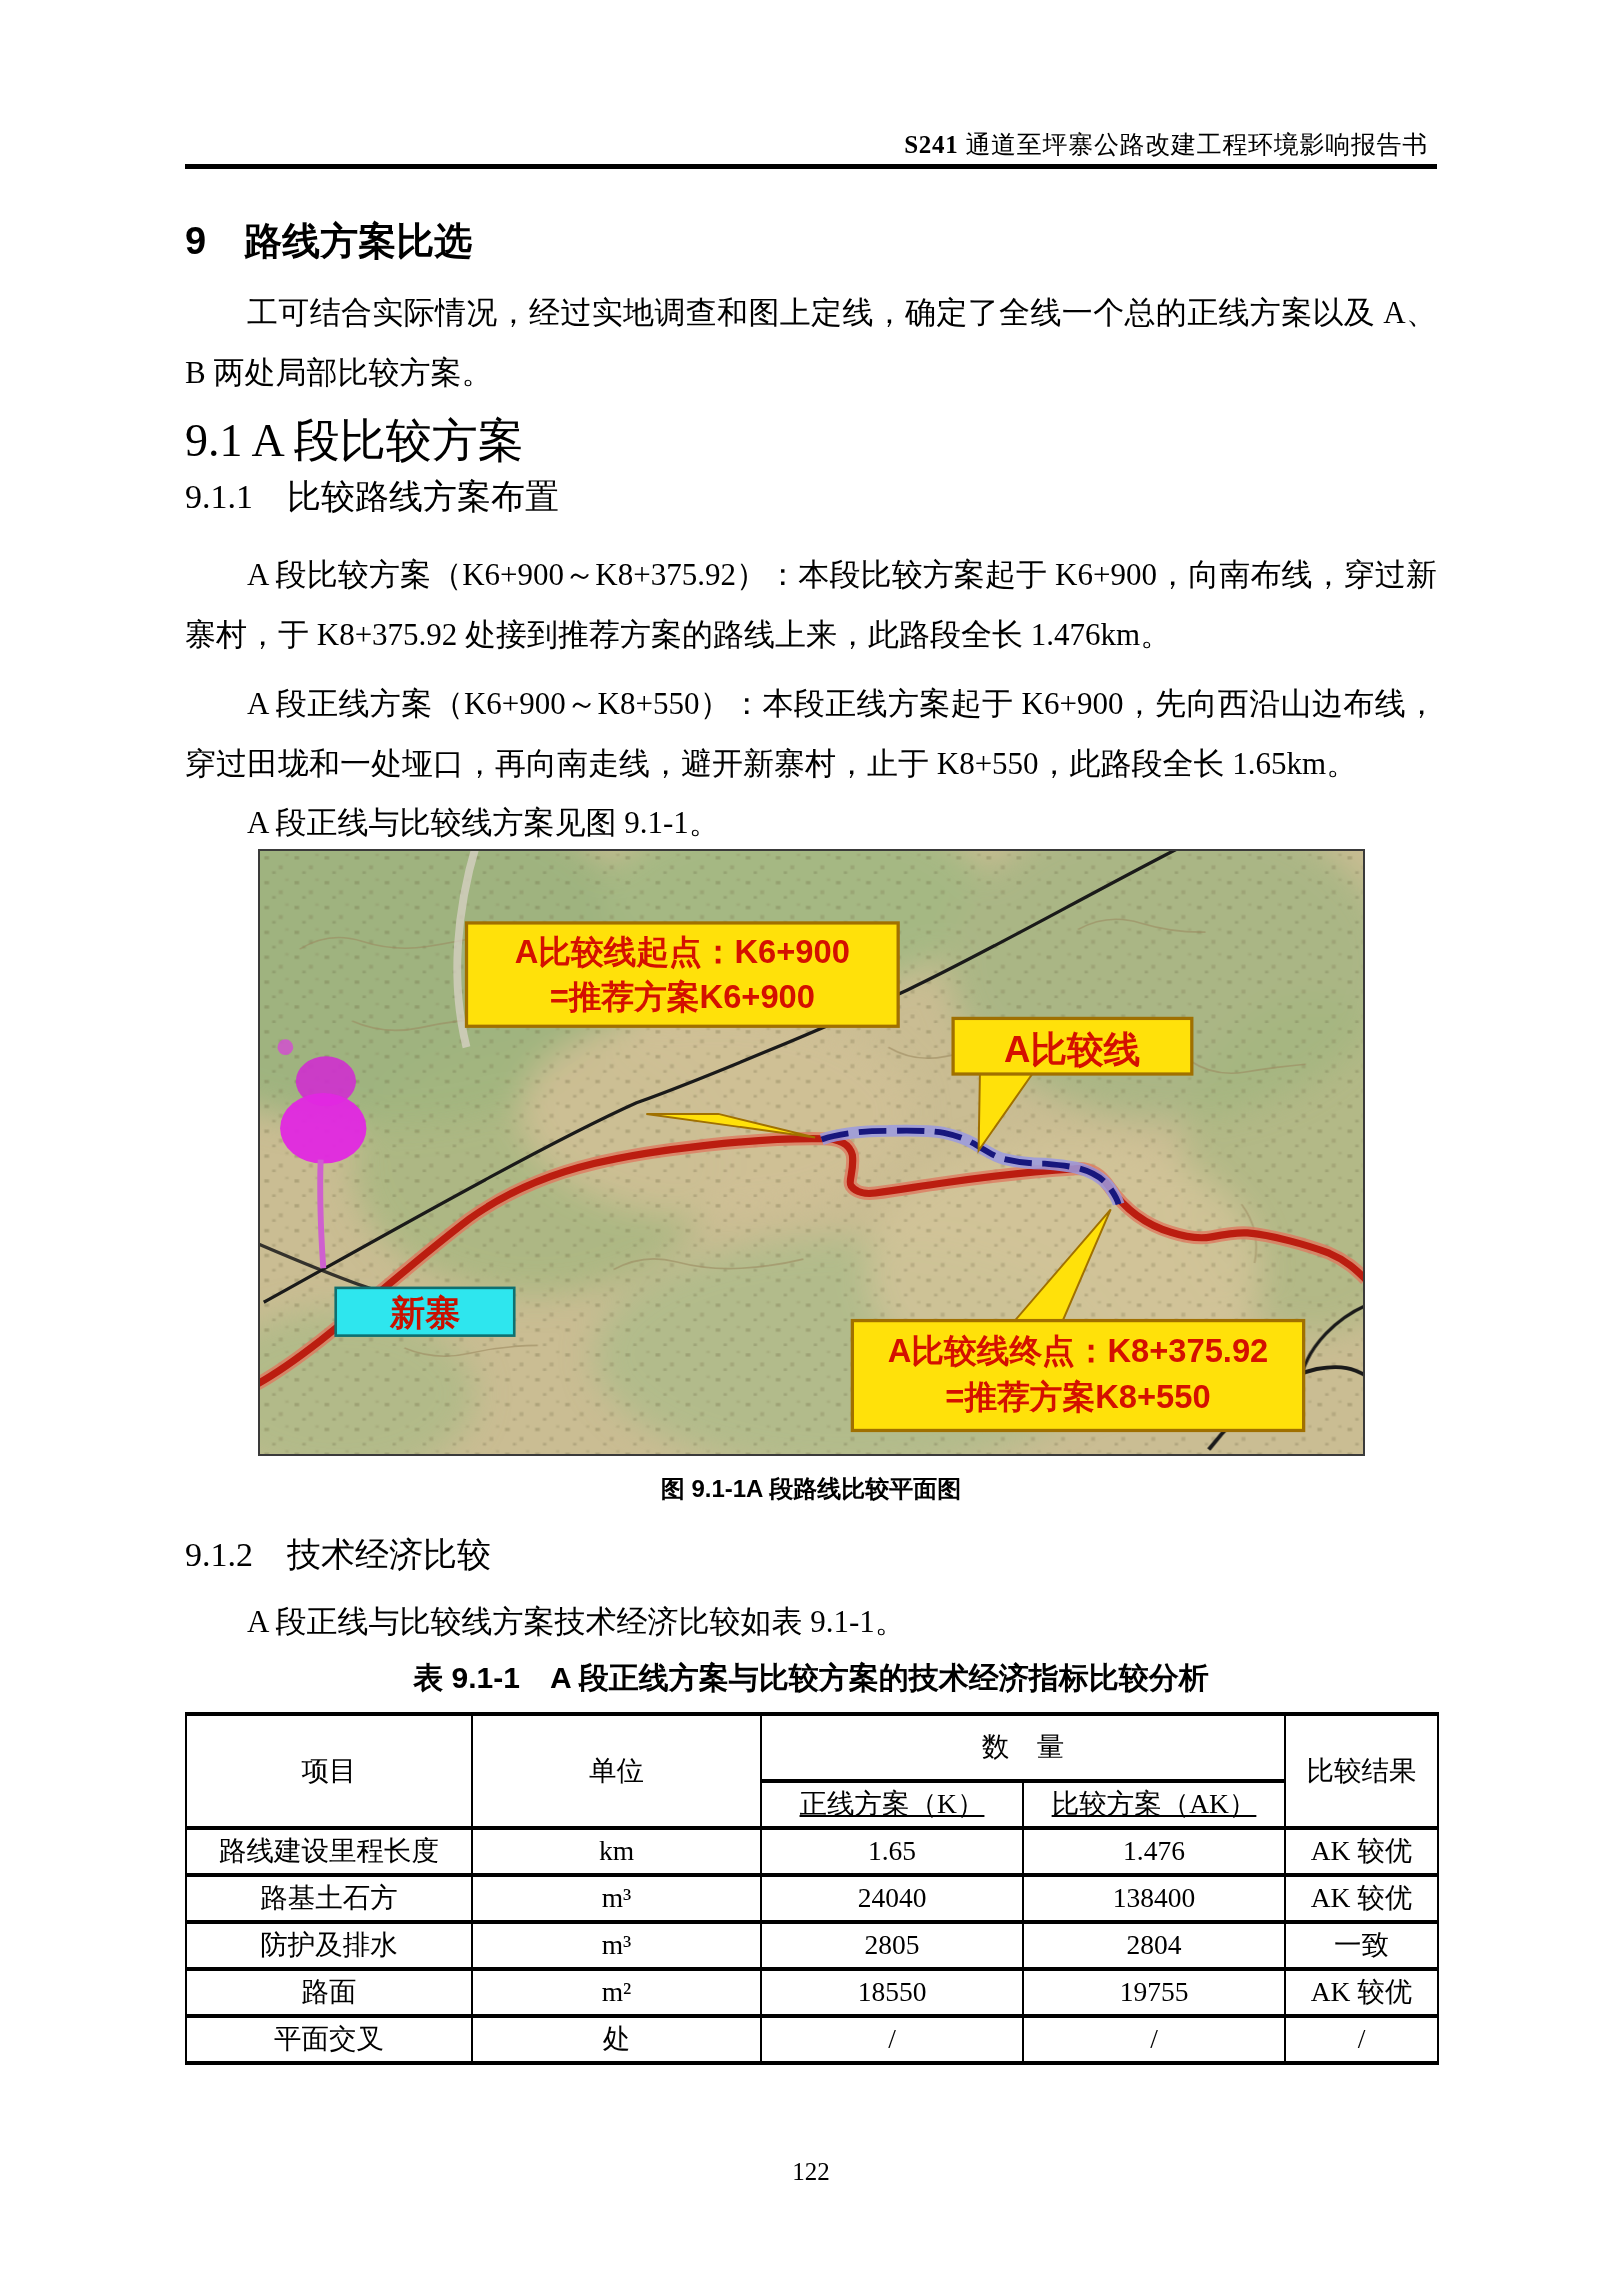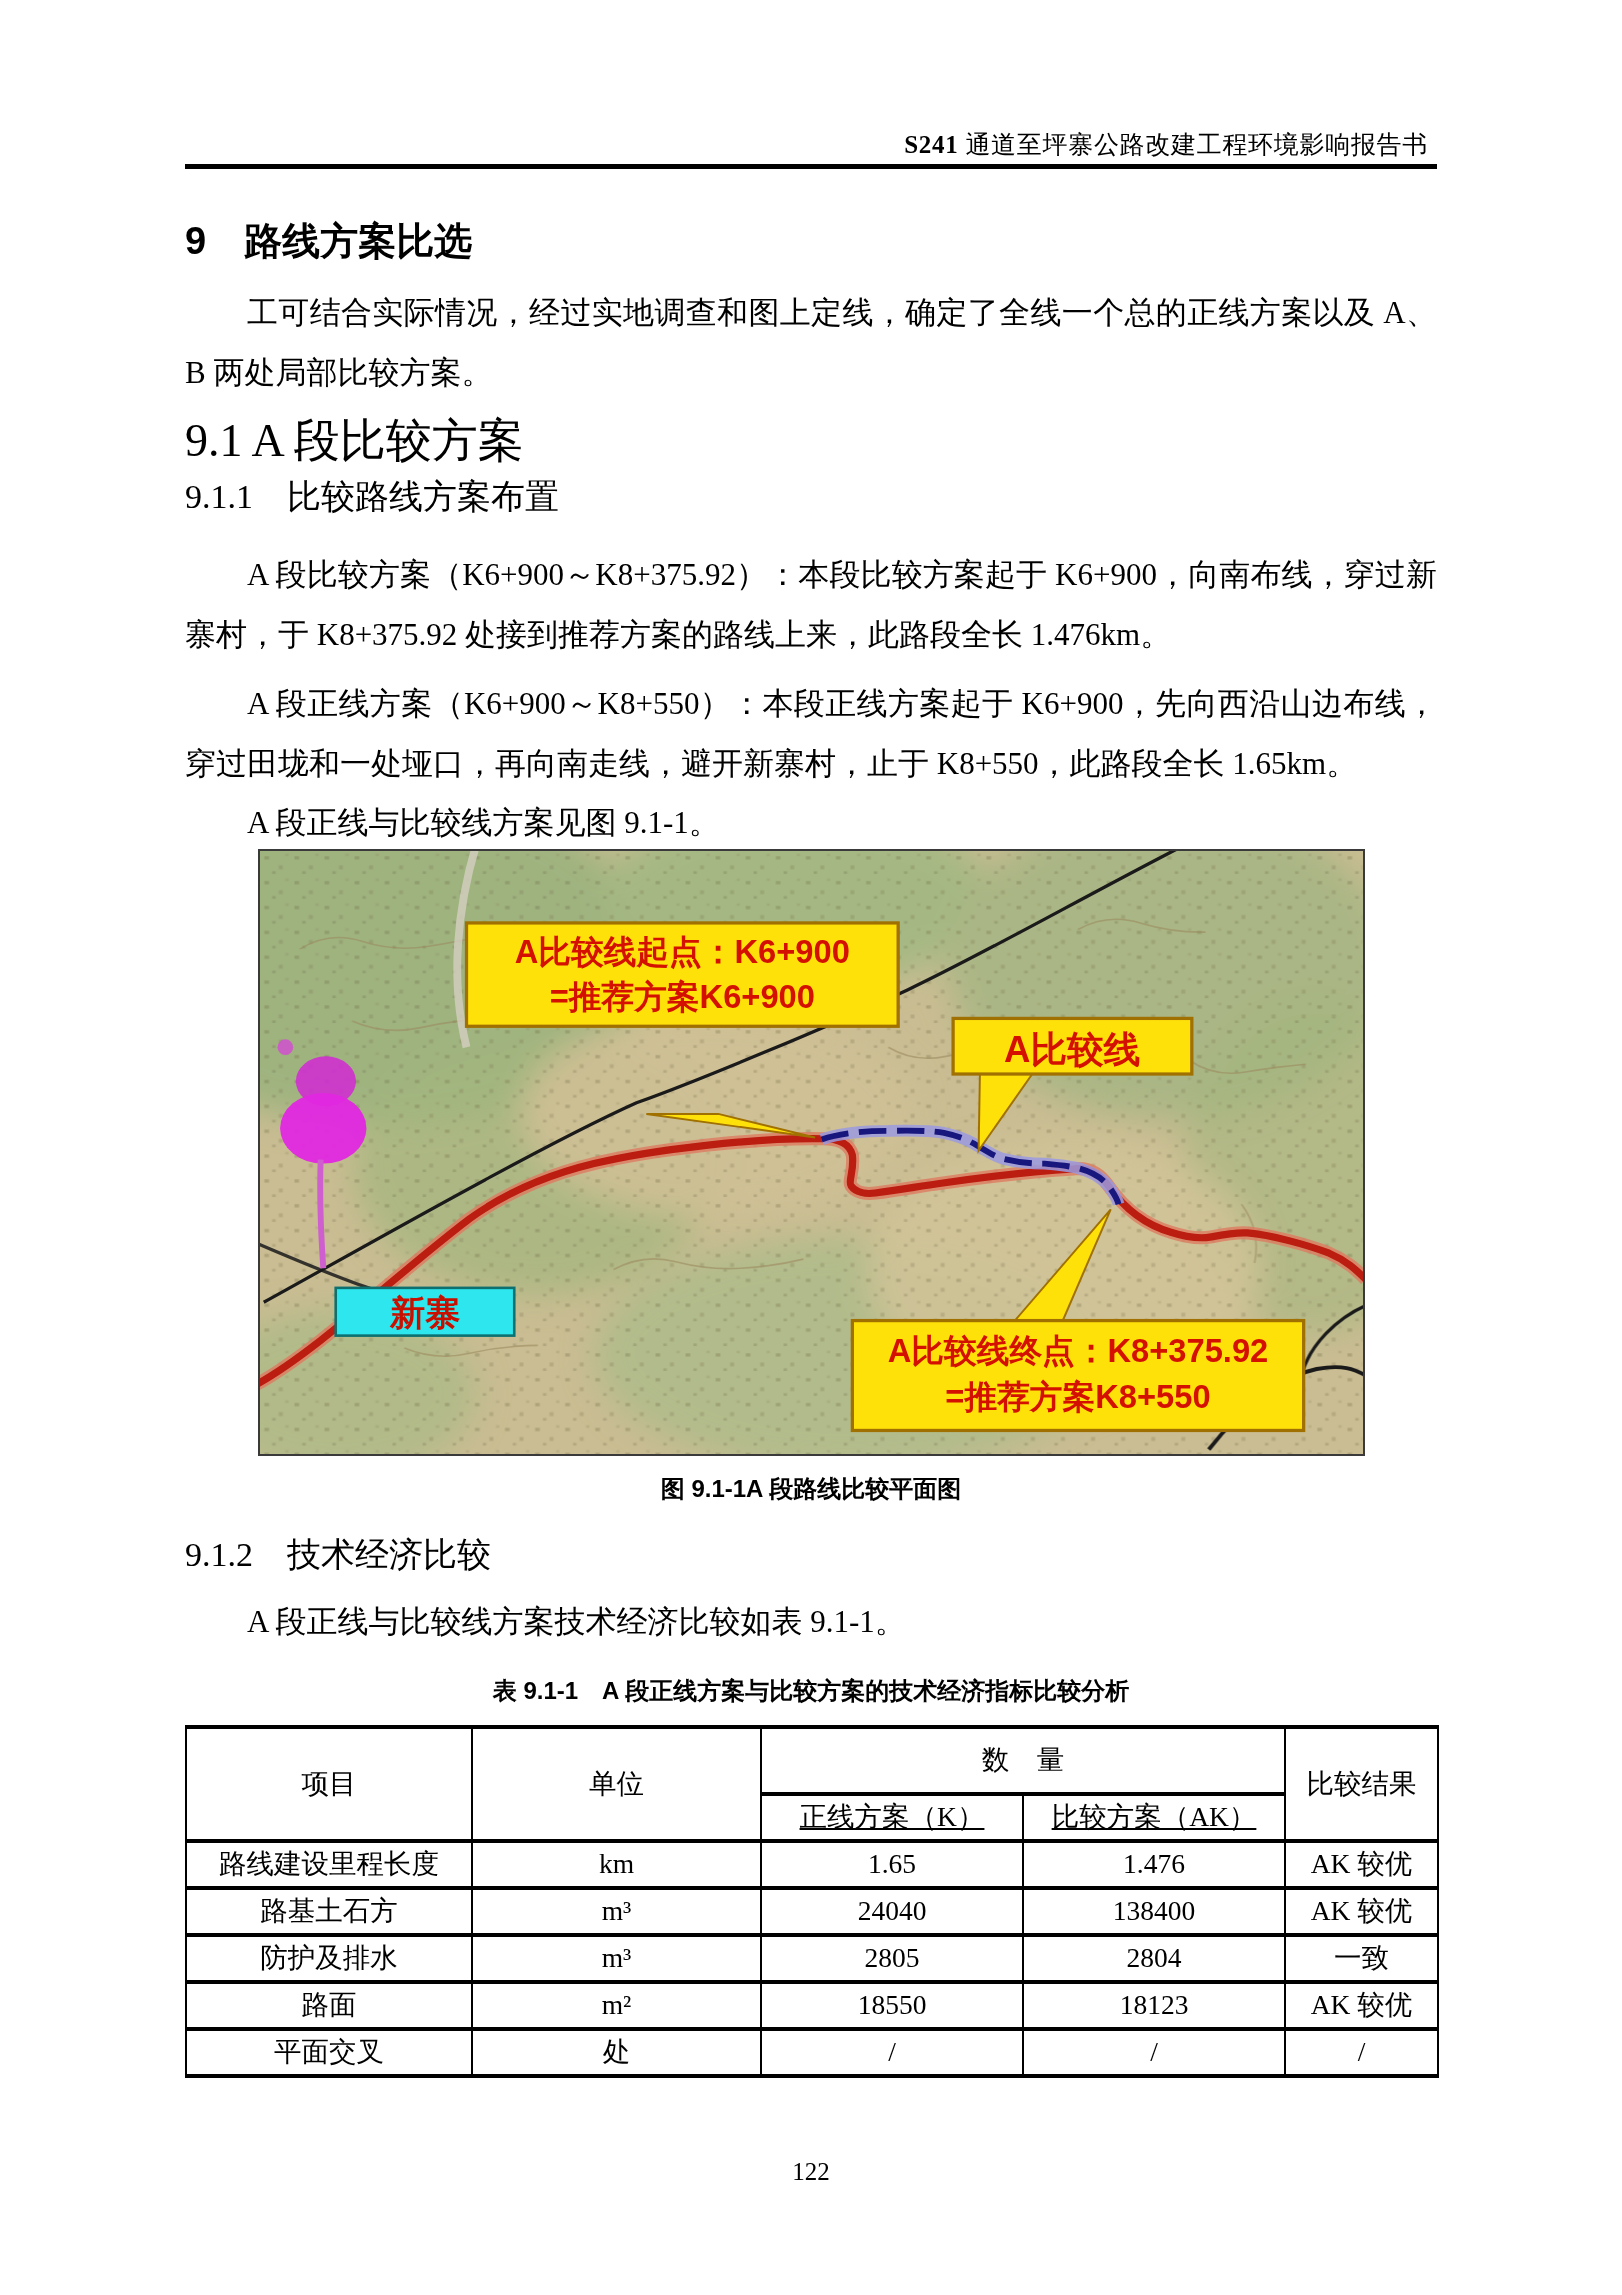--- a/index.html
+++ b/index.html
@@ -21,22 +21,22 @@
   p.mt44{margin-top:29px;} p.mt32{margin-top:21px;} p.mt14{margin-top:9.2px;}
   p.single{line-height:52px;margin-top:2.6px;}
   p.tref{line-height:52px;margin-top:22px;}
   
   figure{margin:0;padding:0;}
   .mapwrap{margin:0 auto;margin-top:0;width:1103px;height:603px;border:2px solid #3a3a3a;
            box-sizing:content-box;background:#cabd93;}
   .mapwrap svg{display:block;width:1103px;height:603px;}
   figcaption{margin-top:14.4px;text-align:center;font-family:"Liberation Sans","DejaVu Sans",sans-serif;
              font-weight:bold;font-size:24px;line-height:37px;}
-  .tabletitle{margin-top:24px;text-align:center;font-family:"Liberation Sans","DejaVu Sans",sans-serif;
-              font-weight:bold;font-size:24px;line-height:37px;}
+  .tabletitle{margin-top:11px;text-align:center;font-family:"Liberation Sans","DejaVu Sans",sans-serif;
+              font-weight:bold;font-size:30px;line-height:37px;}
   
   table.cmp{margin-top:15.7px;border-collapse:collapse;table-layout:fixed;width:1252px;
             font-size:27.5px;}
   table.cmp td{border-left:2px solid #000;border-right:2px solid #000;
                border-top:4.6px solid #000;border-bottom:4.6px solid #000;
                text-align:center;vertical-align:middle;padding:0;}
   table.cmp{border:2.6px solid #000;}
   tr.hr1 td{height:63px;} tr.hr2 td{height:43px;text-decoration:underline;} tr.dr td{height:43px;}
   
   .callout-text{font-family:"Liberation Sans","DejaVu Sans",sans-serif;font-weight:bold;
@@ -211,21 +211,21 @@
           <td>防护及排水</td>
           <td>m³</td>
           <td>2805</td>
           <td>2804</td>
           <td>一致</td>
         </tr>
         <tr class="dr">
           <td>路面</td>
           <td>m²</td>
           <td>18550</td>
-          <td>18123</td>
+          <td>19755</td>
           <td>AK 较优</td>
         </tr>
         <tr class="dr">
           <td>平面交叉</td>
           <td>处</td>
           <td>/</td>
           <td>/</td>
           <td>/</td>
         </tr>
       </tbody>

